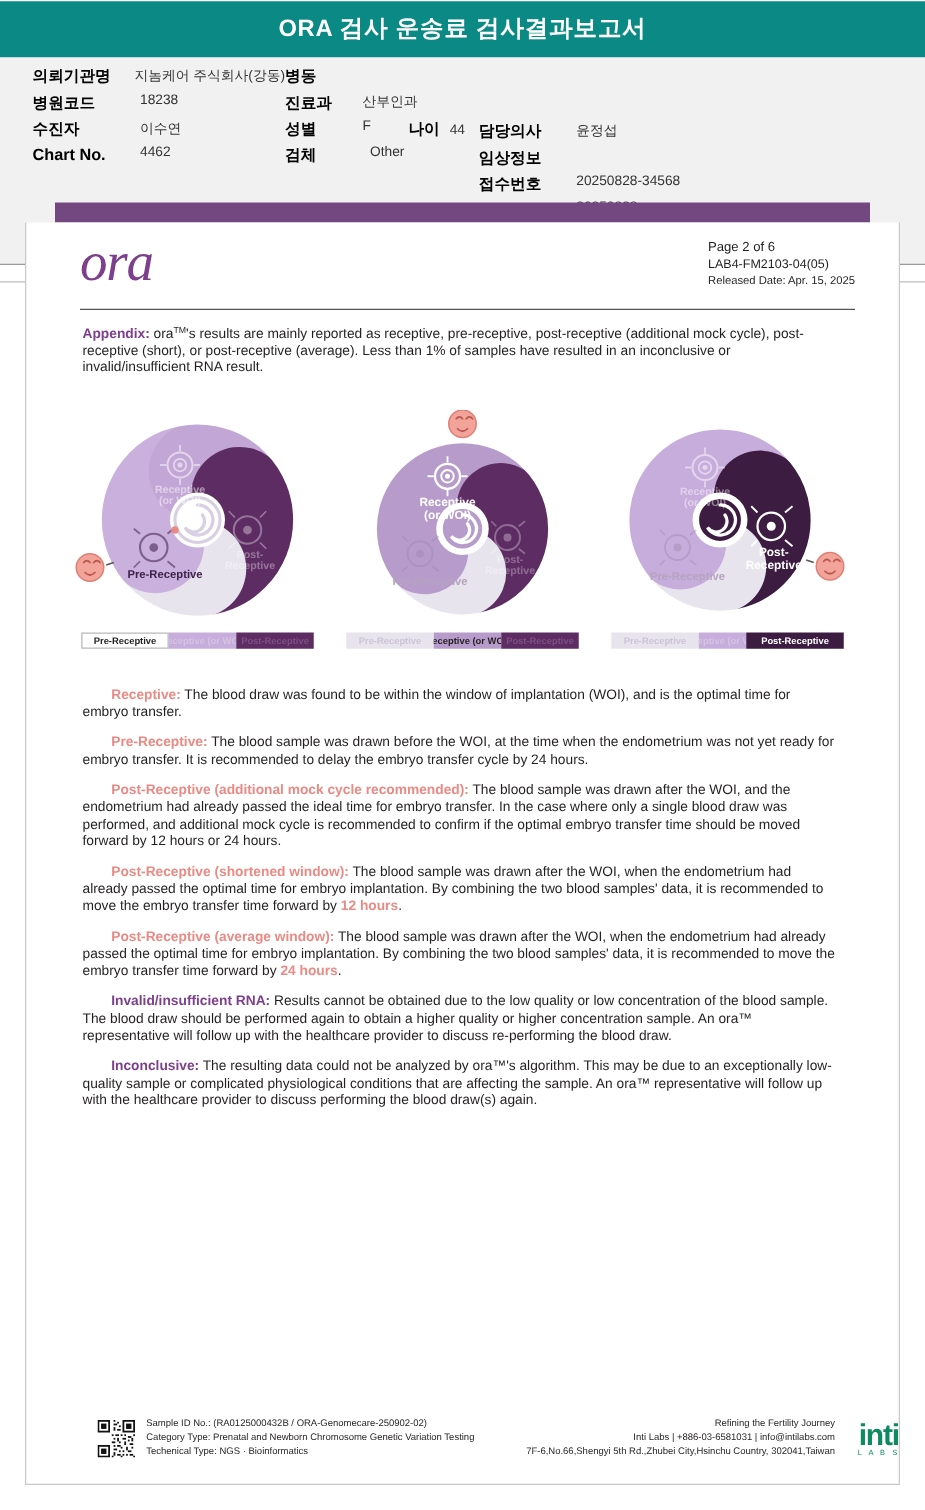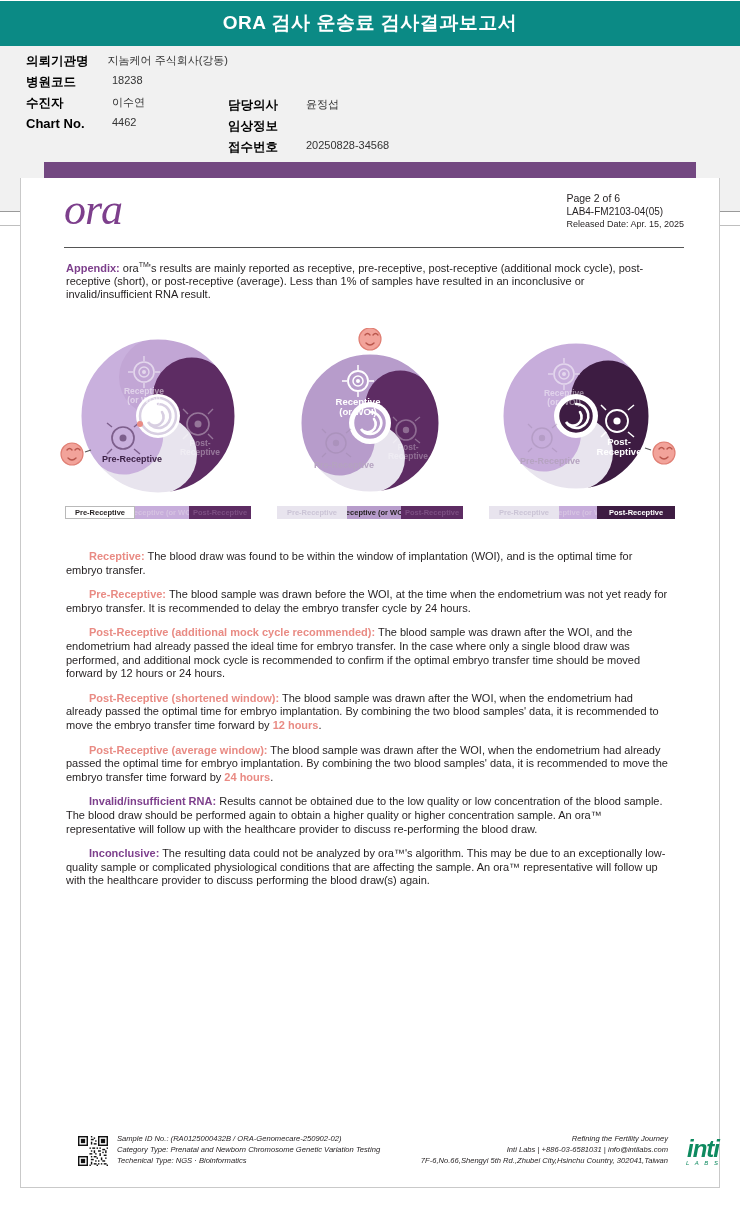--- a/index.html
+++ b/index.html
@@ -162,21 +162,21 @@
     position:absolute; left:66px; top:550px; width:604px;
   }
   .def { font-size:11px; line-height:13.6px; color:#231f20; margin-bottom:11px; }
   .def .k { font-weight:bold;padding-left:23px; }
   .k-red { color:#e98b84; }
   .k-purple { color:#7d3f8c; }
   .hl { color:#e98b84; font-weight:bold; }
 
   
   .footer {
-    position:absolute; left:0; top:1128px; width:740px; height:70px;font-style:italic;
+    position:absolute; left:0; top:1128px; width:740px; height:70px;
   }
   .qr {
     position:absolute; left:78px; top:8px;
     width:30px; height:30px;
   }
   .foot-left {
     position:absolute; left:117px; top:6px;
     font-size:7.6px; line-height:10.8px; color:#231f20;
   }
   .foot-right {
@@ -217,20 +217,42 @@
       <div class="kor-row">
         <span class="kor-lbl w1">수진자</span>
         <span class="kor-val">이수연</span>
       </div>
       <div class="kor-row">
         <span class="kor-lbl w1 chartno">Chart No.</span>
         <span class="kor-val">4462</span>
       </div>
     </div>
 
+    <div class="kor-col c2">
+      <div class="kor-row">
+        <span class="kor-lbl w2">병동</span>
+        <span class="kor-val"></span>
+      </div>
+      <div class="kor-row">
+        <span class="kor-lbl w2">진료과</span>
+        <span class="kor-val">산부인과</span>
+      </div>
+      <div class="kor-row">
+        <span class="kor-lbl w2">성별</span>
+        <span class="kor-val">F</span>
+        <span class="sub-inline">
+          <span class="kor-lbl">나이</span>
+          <span class="kor-val">44</span>
+        </span>
+      </div>
+      <div class="kor-row">
+        <span class="kor-lbl w2">검체</span>
+        <span class="kor-val gap">Other</span>
+      </div>
+    </div>
 
     <div class="kor-col c3">
       <div class="kor-row">
         <span class="kor-lbl w3">담당의사</span>
         <span class="kor-val gap">윤정섭</span>
       </div>
       <div class="kor-row">
         <span class="kor-lbl w3">임상정보</span>
         <span class="kor-val gap"></span>
       </div>

